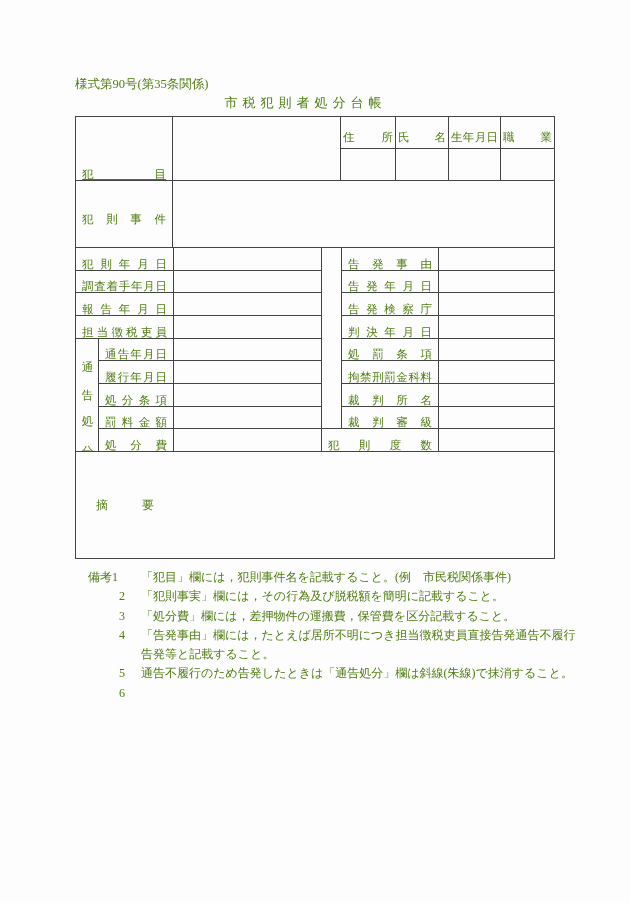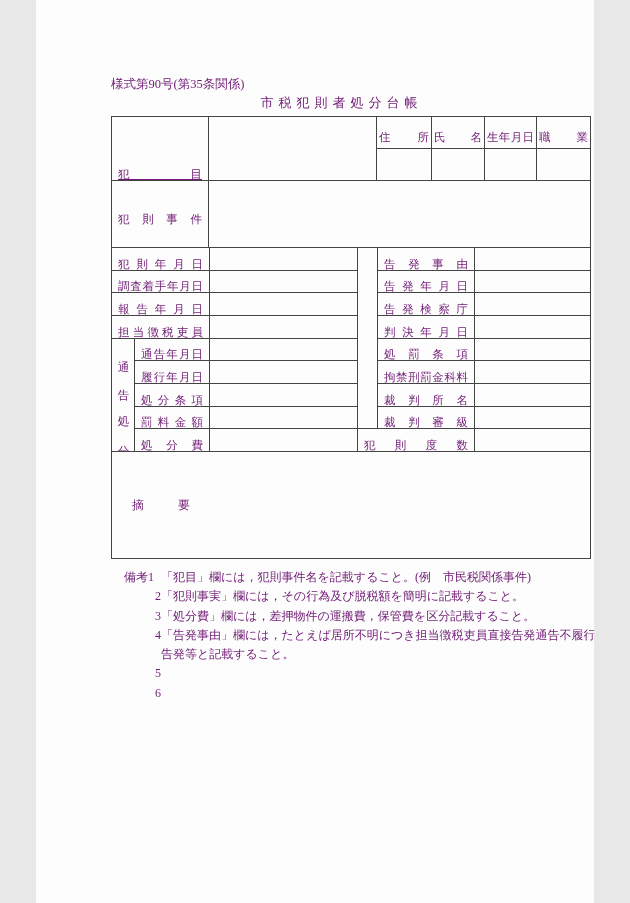--- a/index.html
+++ b/index.html
@@ -1,18 +1,18 @@
 <!DOCTYPE html>
 <html><head>
 <meta charset="utf-8">
 <style>
   html,body { margin:0; padding:0; background:#e8e8e8; }
   .page {
-    position:relative; width:558px; height:903px; margin:0 auto;
-    background:#fdfdfd; color:#701a75;
+    position:relative; width:630px; height:903px; margin:0 auto;
+    background:#fdfdfd; color:#4d7c0f;
     font-family:"Liberation Serif","DejaVu Serif",serif;
     overflow:hidden;
   }
   .abs { position:absolute; }
   .form-number { left:75px; top:76px; font-size:12.5px; }
   .doc-title {
     left:64px; top:94px; width:478px; text-align:center;
     font-size:13px; letter-spacing:5px; text-indent:5px;
   }
   .form-table {
@@ -41,21 +41,21 @@
     height:100%; padding:12px 0; box-sizing:border-box;
     text-align:justify; text-align-last:justify; letter-spacing:4px;
   }
   .crime-title-cell { align-items:flex-end;text-decoration:underline; }
   .summary-label {
     position:absolute; left:20px; top:50%; transform:translateY(-50%);
     width:58px; display:inline-block; text-align:justify; text-align-last:justify;
     font-size:12px;
   }
   .notes { left:88px; top:568px; width:500px; font-size:12px; line-height:19.3px; }
-  .note { display:flex; }
+  .note { display:flex;gap:16px; }
   .note .marker { width:37px; flex:none; text-align:right; }
   .note:first-child .marker { text-align:left; }
   .note .ntext { white-space:pre-line; }
 </style>
 </head>
 <body>
 
 <div class="page">
 
   <div class="abs form-number">様式第90号(第35条関係)</div>
@@ -196,19 +196,20 @@
       <span class="marker">3</span>
       <span class="ntext">「処分費」欄には，差押物件の運搬費，保管費を区分記載すること。</span>
     </div>
     <div class="note">
       <span class="marker">4</span>
       <span class="ntext">「告発事由」欄には，たとえば居所不明につき担当徴税吏員直接告発通告不履行
 告発等と記載すること。</span>
     </div>
     <div class="note">
       <span class="marker">5</span>
+      <span class="ntext">通告不履行のため告発したときは「通告処分」欄は斜線(朱線)で抹消すること。</span>
     </div>
     <div class="note">
       <span class="marker">6</span>
     </div>
   </div>
 
 </div>
 
 </body></html>

